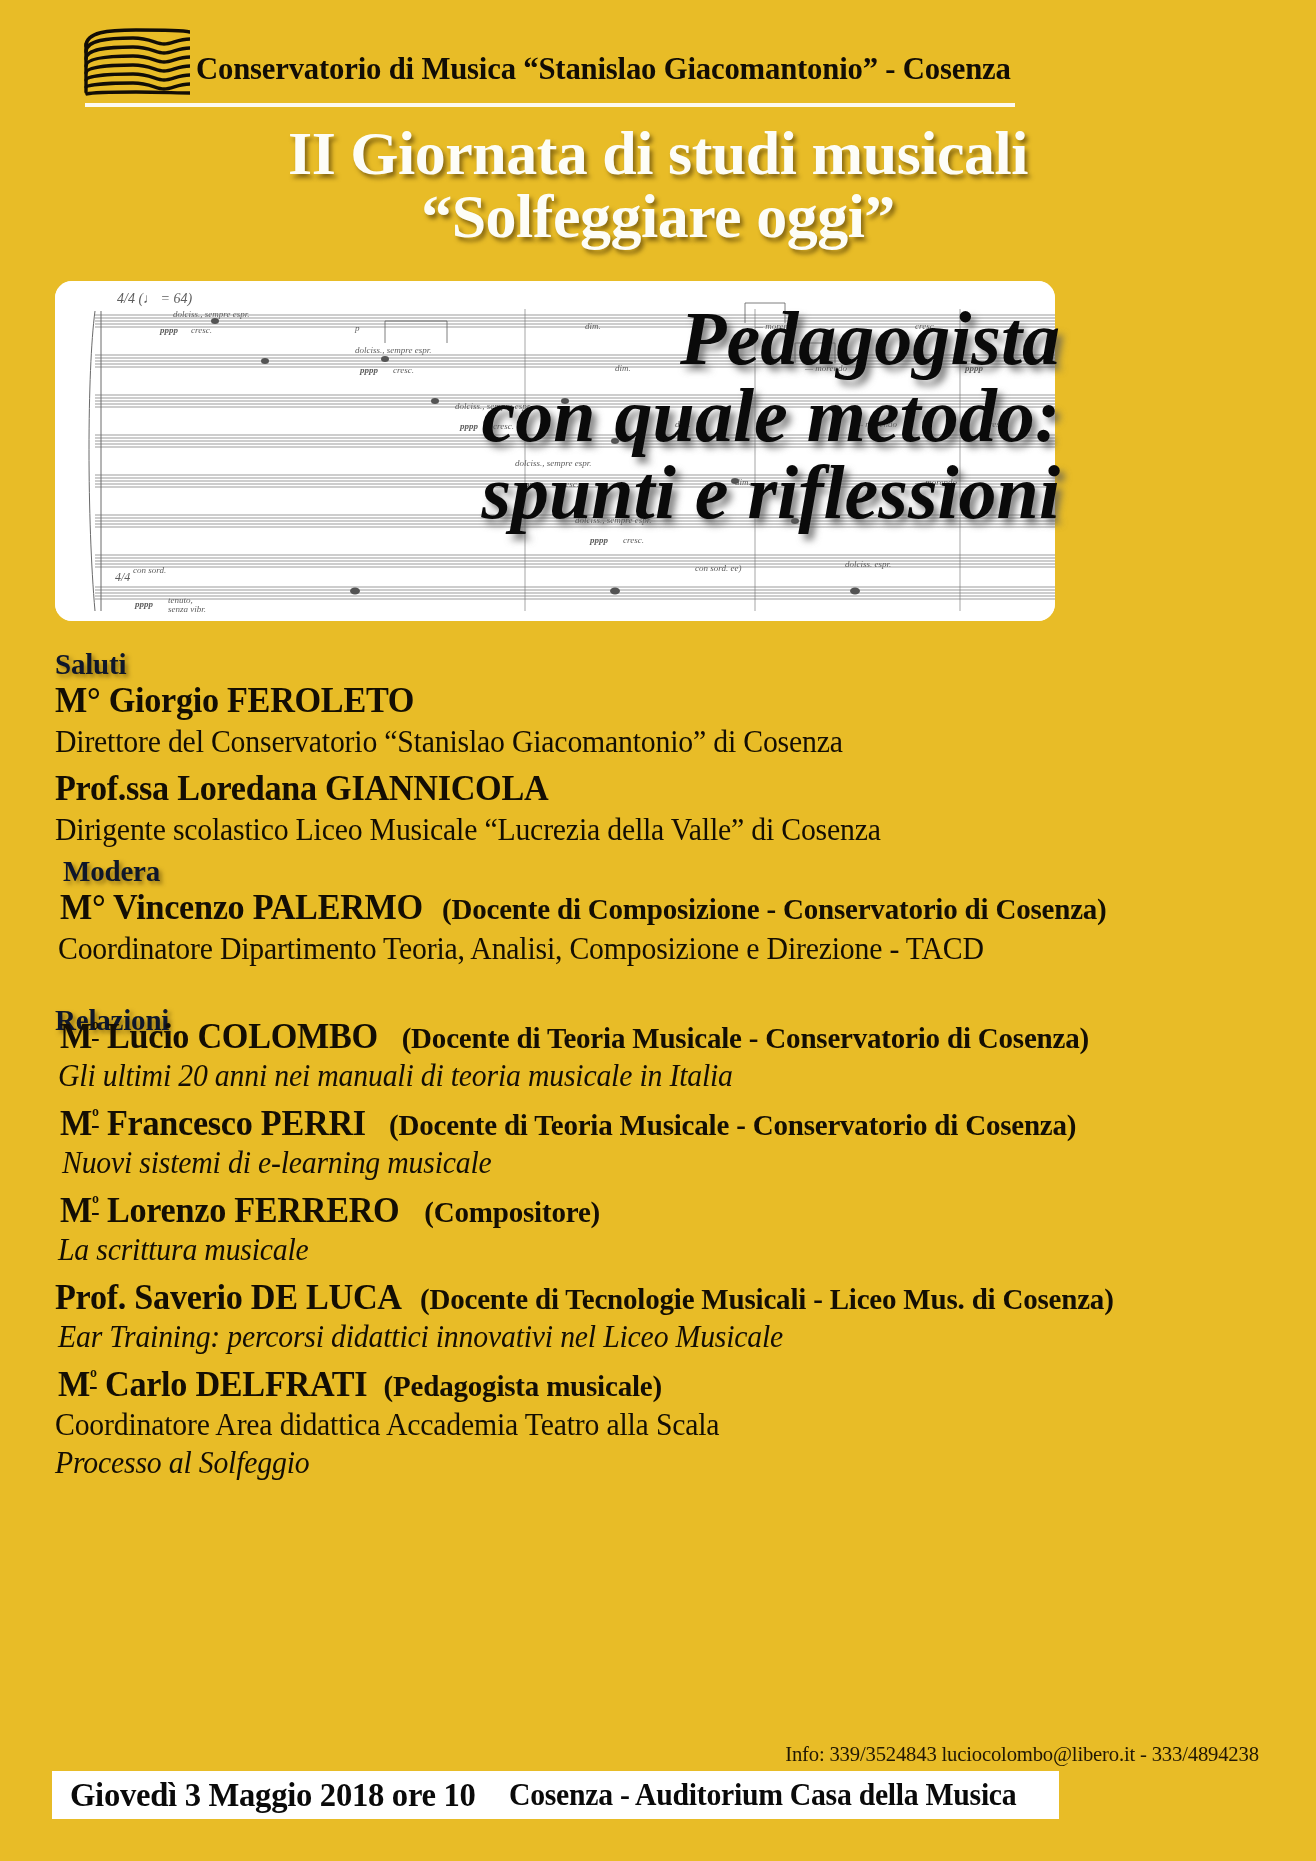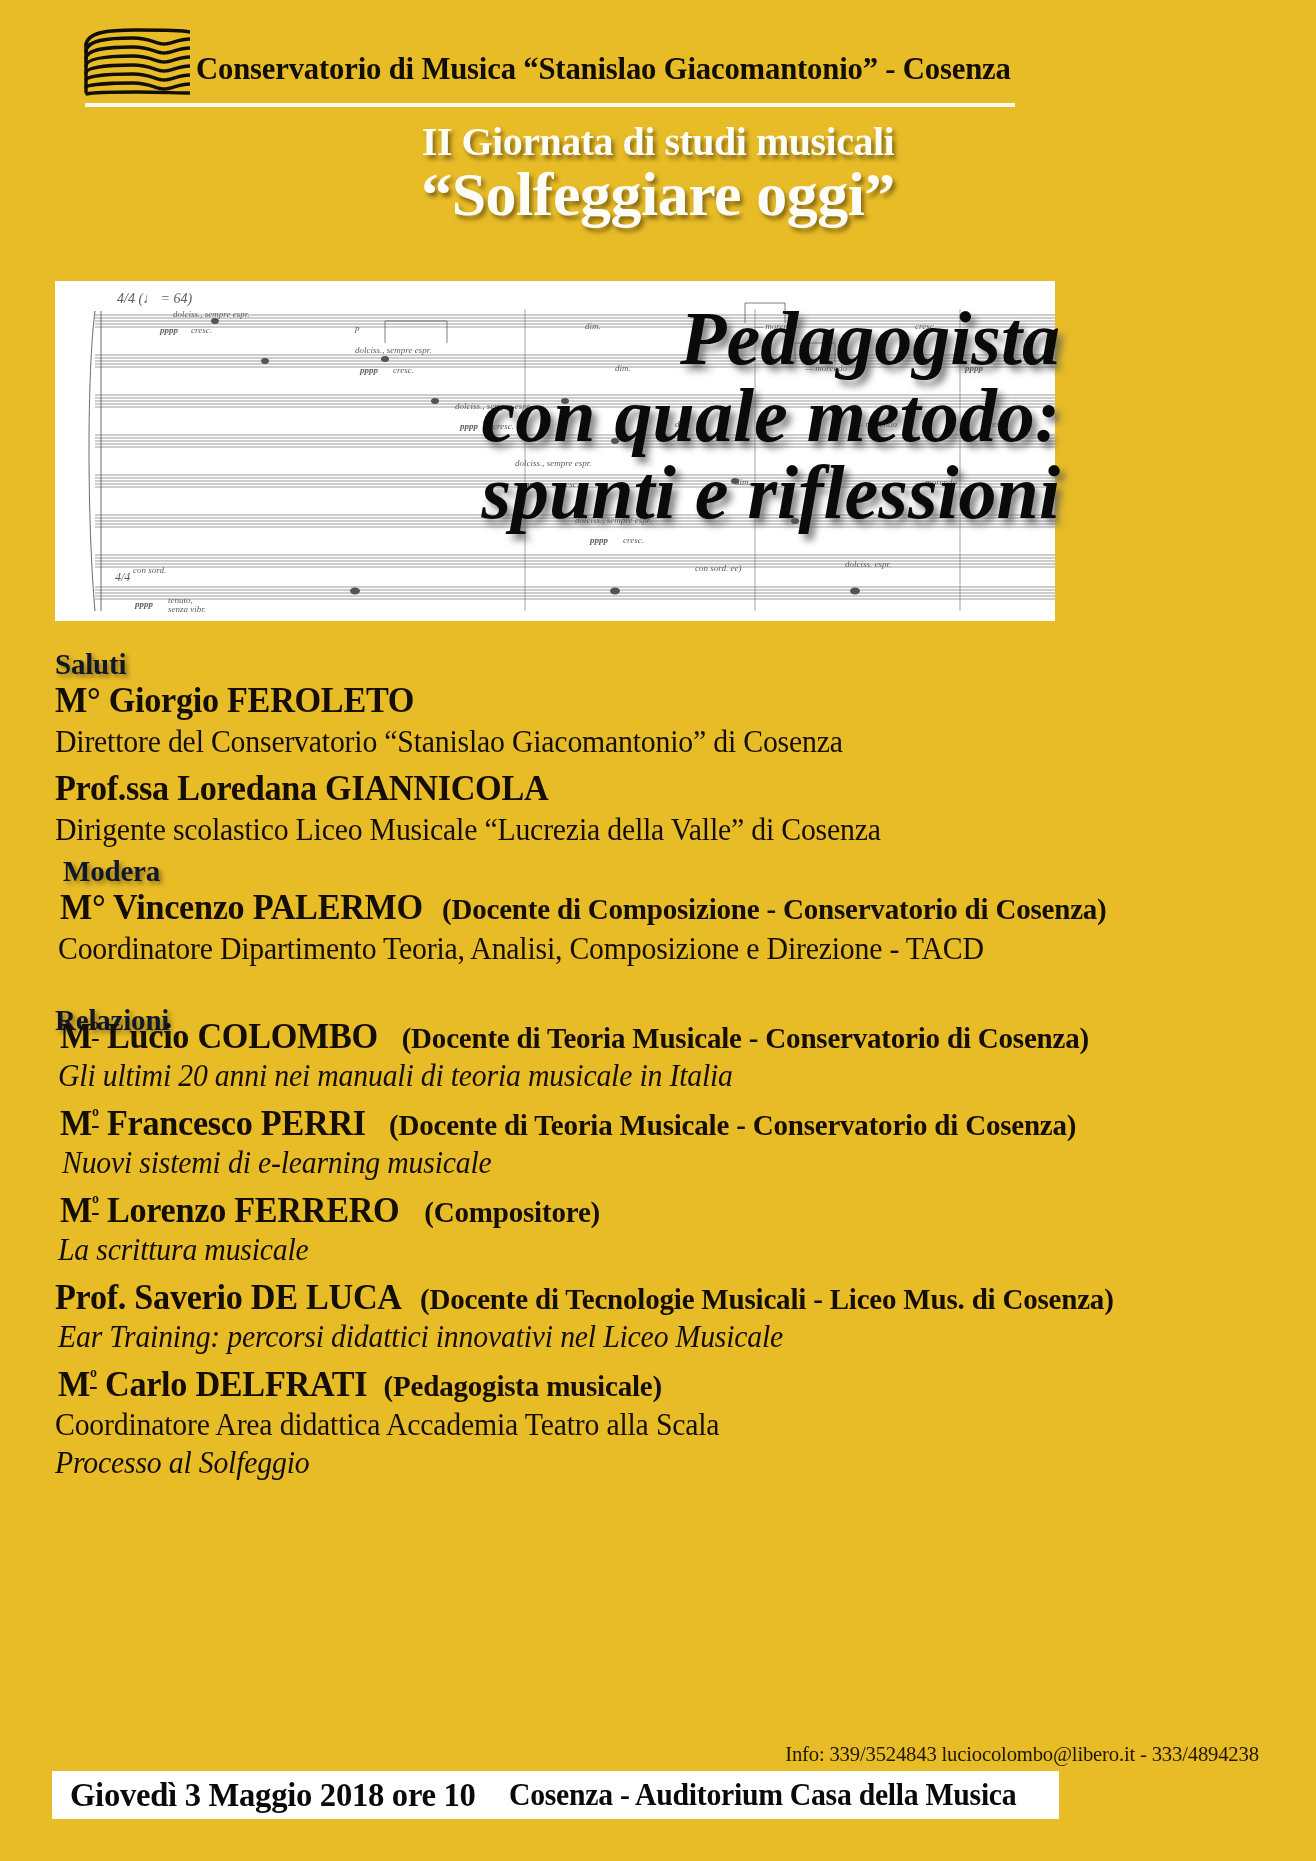--- a/index.html
+++ b/index.html
@@ -61,32 +61,33 @@
     text-align: center;
   }
   .title-line1, .title-line2 {
     color: #fdfdf7;
     font-weight: bold;
     font-family: "Liberation Serif", serif;
     text-shadow: 3px 4px 4px rgba(60,40,0,0.55);
     line-height: 1.02;
     white-space: nowrap;
   }
-  .title-line1 { font-size: 40px; letter-spacing: -0.5px; }
+  .title-line1 { font-size: 62px; letter-spacing: -0.5px; }
   .title-line2 { font-size: 62px; letter-spacing: -0.5px; }
 
   
   .score-banner {
     position: absolute;
     left: 55px;
     top: 281px;
     width: 1000px;
     height: 340px;
     background: #ffffff;
     overflow: hidden;
+    border-radius: 17px;
   }
   .score-svg {
     position: absolute;
     left: 0; top: 0;
     width: 1000px; height: 340px;
     opacity: 0.82;
   }
   .headline {
     position: absolute;
     left: 55px;

